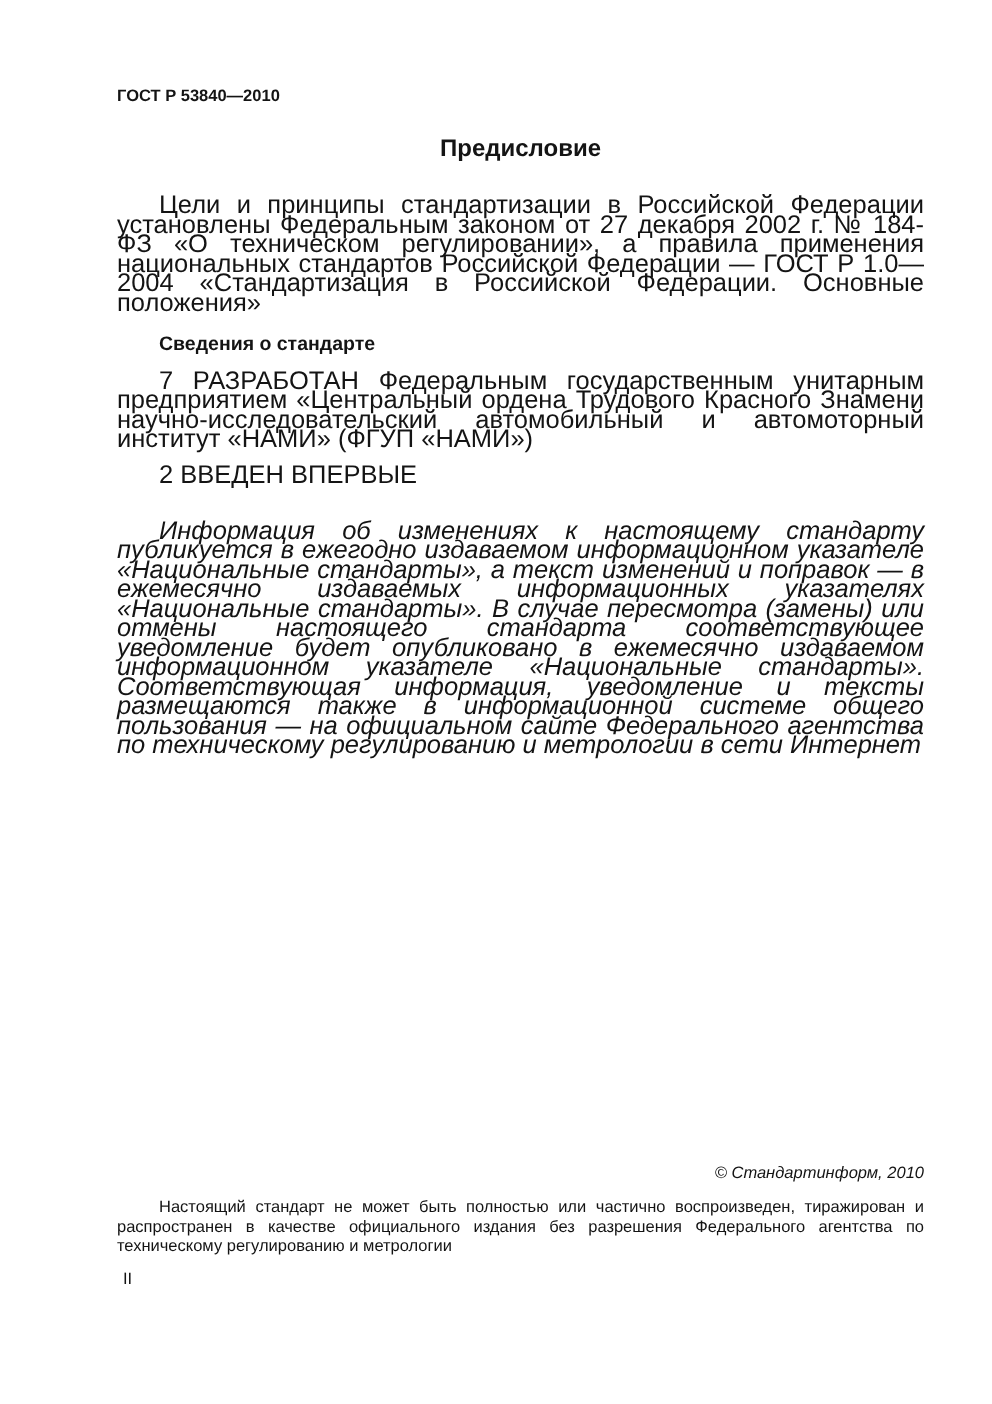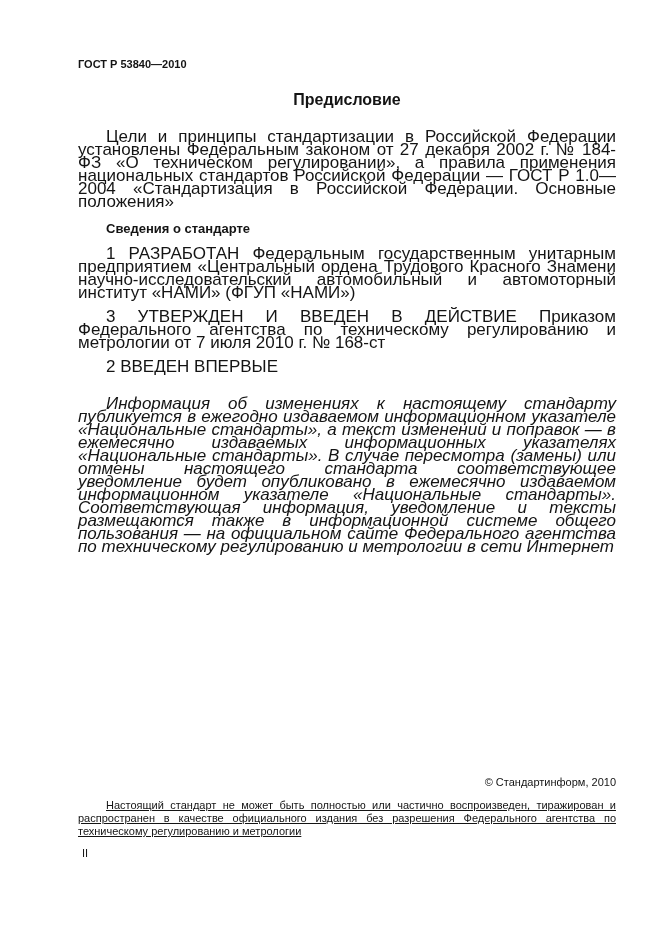--- a/index.html
+++ b/index.html
@@ -61,32 +61,32 @@
     margin-top: 24px;
     font-style: italic;
   }
   .copyright {
     position: absolute;
     top: 776px;
     right: 45px;
     font-size: 11px;
     line-height: 13px;
     text-align: left;
+    font-style: italic;
   }
   .footer-note {
     position: absolute;
     top: 799px;
     left: 78px;
     right: 45px;
     font-size: 11px;
     line-height: 13px;
     text-align: justify;
     text-indent: 28px;
     margin: 0;
-    text-decoration: underline;
   }
   .page-number {
     position: absolute;
     top: 847px;
     left: 82px;
     font-size: 11px;
     line-height: 13px;
   }
 </style>
 </head>
@@ -95,24 +95,23 @@
 <div class="page">
 
   <div class="doc-header">ГОСТ Р 53840—2010</div>
 
   <div class="doc-title">Предисловие</div>
 
   <p class="para indent intro">Цели и принципы стандартизации в Российской Федерации установлены Федеральным законом от 27 декабря 2002 г. № 184-ФЗ «О техническом регулировании», а правила применения национальных стандартов Российской Федерации — ГОСТ Р 1.0—2004 «Стандартизация в Российской Федерации. Основные положения»</p>
 
   <p class="section-heading">Сведения о стандарте</p>
 
-  <p class="para indent item item-first">1  РАЗРАБОТАН Федеральным государственным унитарным предприятием «Центральный ордена Трудового Красного Знамени научно-исследовательский автомобильный и автомоторный институт «НАМИ» (ФГУП «НАМИ»)</p>
+  <p class="para indent item item-first">7  РАЗРАБОТАН Федеральным государственным унитарным предприятием «Центральный ордена Трудового Красного Знамени научно-исследовательский автомобильный и автомоторный институт «НАМИ» (ФГУП «НАМИ»)</p>
 
 
-  <p class="para indent item">3  УТВЕРЖДЕН И ВВЕДЕН В ДЕЙСТВИЕ Приказом Федерального агентства по техническому регулированию и метрологии от 7 июля 2010 г. № 168-ст</p>
 
   <p class="para indent item">2  ВВЕДЕН ВПЕРВЫЕ</p>
 
   <p class="para indent notice">Информация об изменениях к настоящему стандарту публикуется в ежегодно издаваемом информационном указателе «Национальные стандарты», а текст изменений и поправок — в ежемесячно издаваемых информационных указателях «Национальные стандарты». В случае пересмотра (замены) или отмены настоящего стандарта соответствующее уведомление будет опубликовано в ежемесячно издаваемом информационном указателе «Национальные стандарты». Соответствующая информация, уведомление и тексты размещаются также в информационной системе общего пользования — на официальном сайте Федерального агентства по техническому регулированию и метрологии в сети Интернет</p>
 
   <div class="copyright">© Стандартинформ, 2010</div>
 
   <p class="footer-note">Настоящий стандарт не может быть полностью или частично воспроизведен, тиражирован и распространен в качестве официального издания без разрешения Федерального агентства по техническому регулированию и метрологии</p>
 
   <div class="page-number">II</div>

